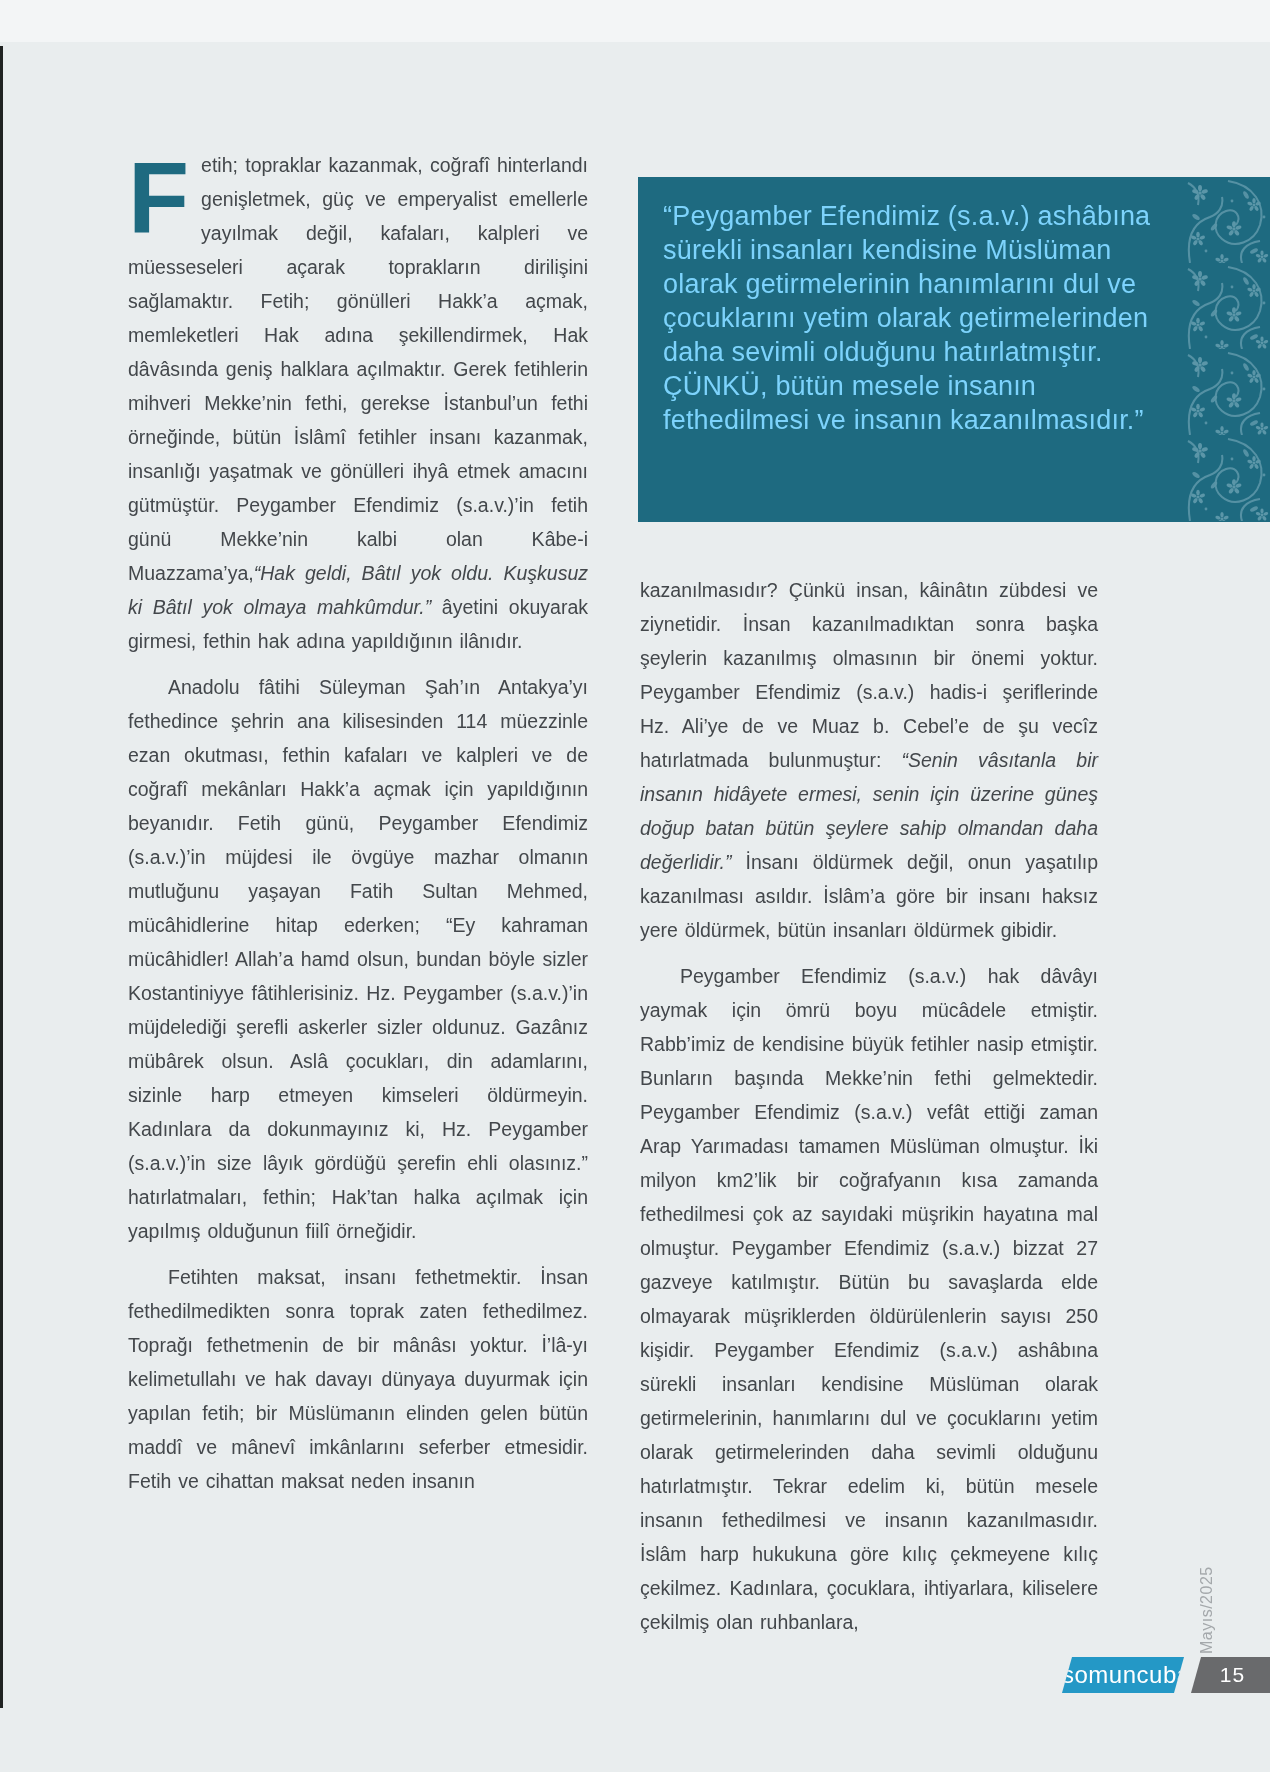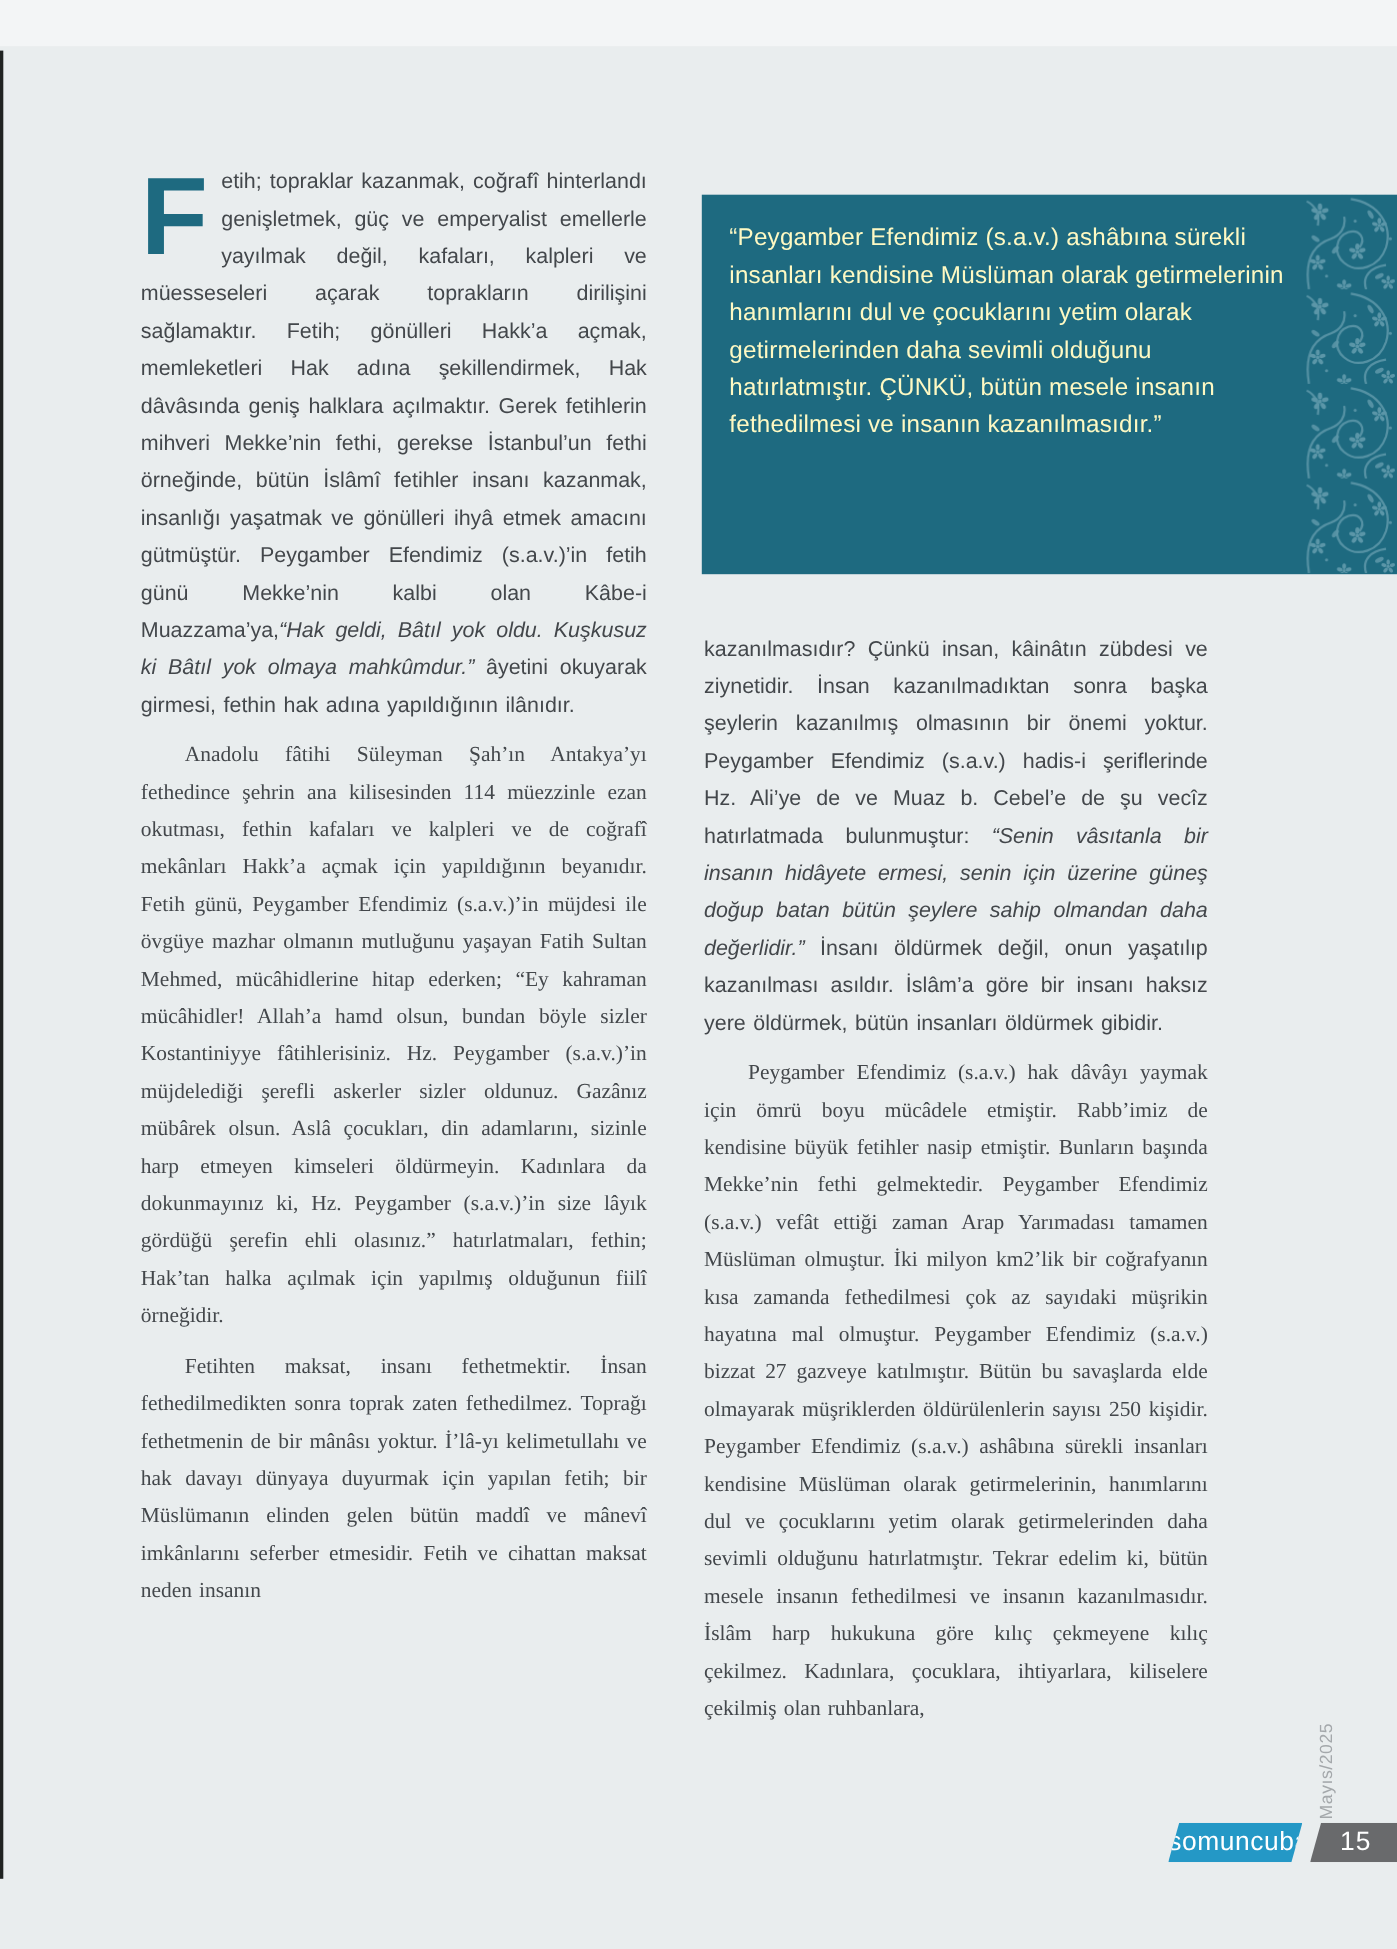--- a/index.html
+++ b/index.html
@@ -23,38 +23,38 @@
   
   .col{position:absolute;}
   .col-left{left:128px;top:148px;width:460px;}
   .col-right{left:640px;top:573px;width:458px;}
   .para{
     margin:0 0 12px 0;
     font-size:19.5px;line-height:34px;
     text-align:justify;color:#43474b;
     word-spacing:1.5px;
   }
-  .para.indent{text-indent:40px;font-family:Liberation Serif, serif;}
+  .para.indent{text-indent:40px;}
   .para .em{font-style:italic;font-weight:normal;}
   .dropcap{
     float:left;
     color:#1e6a80;
     font-size:100px;line-height:82px;
     font-weight:bold;
     padding:8px 12px 0 0;
   }
   
   .quote-box{
     position:absolute;left:638px;top:177px;right:0;height:345px;
     background:#1e6a80;
   }
   .quote-text{
     position:absolute;left:25px;top:22px;width:516px;
-    color:#fef9c3;
-    font-size:22px;line-height:34px;font-weight:300;
+    color:#7dd3fc;
+    font-size:27px;line-height:34px;font-weight:300;
     letter-spacing:0.2px;
   }
   .pattern-strip{
     position:absolute;right:0;top:0;bottom:0;width:86px;
   }
   .pattern-strip svg{display:block;width:86px;height:345px;}
   
   .date-vertical{
     position:absolute;left:1198px;top:1558px;height:96px;width:34px;
     writing-mode:vertical-rl;transform:rotate(180deg);
@@ -71,21 +71,21 @@
     color:#ffffff;font-size:24px;font-weight:300;
     text-align:center;letter-spacing:0.5px;
   }
   .footer-page{
     position:absolute;left:1191px;top:1657px;width:79px;height:36px;
     background:#696a6c;
     clip-path:polygon(10px 0, 79px 0, 79px 36px, 0 36px);
   }
   .footer-page span{
     display:block;width:100%;height:24px;line-height:35px;
-    color:#ffffff;font-size:24px;font-weight:300;
+    color:#ffffff;font-size:21px;font-weight:300;
     text-align:center;padding-left:4px;box-sizing:border-box;
     letter-spacing:1px;
   }
 </style>
 </head>
 <body>
 
 <div class="page">
 
   <div class="top-band"></div>

